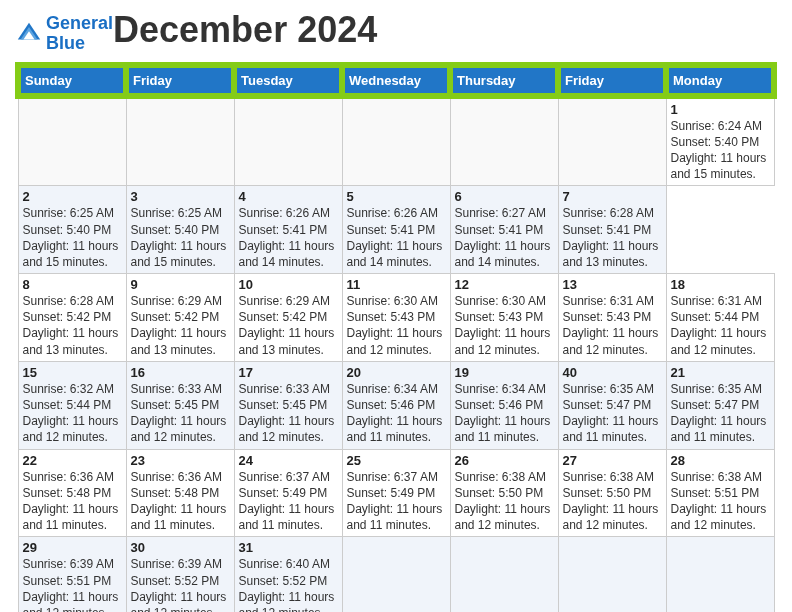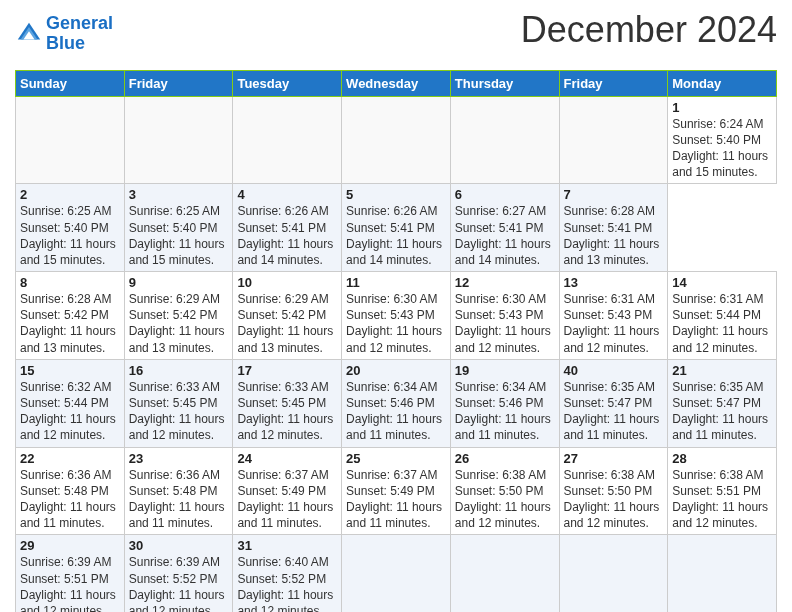--- a/index.html
+++ b/index.html
@@ -10,22 +10,22 @@
       height: 612px;
       overflow: hidden;
     }
     .container {
       width: 792px;
       padding: 10px 15px 5px 15px;
     }
     .header {
       display: flex;
       align-items: flex-start;
-      justify-content: space-between;
-      margin-bottom: 16px;
+      justify-content: flex-start;
+      margin-bottom: 8px;
     }
     .logo {
       display: flex;
       align-items: center;
       margin-top: 4px;
     }
     .logo-text {
       font-size: 18px;
       font-weight: bold;
       color: #333;
@@ -38,42 +38,42 @@
       width: 28px;
       height: 28px;
       margin-right: 3px;
       flex-shrink: 0;
     }
     .title-block {
       text-align: right;
     }
     .month-title {
       font-size: 36px;
-      font-weight: normal;
+      font-weight: bold;
       color: #333;
       line-height: 1.1;
     }
     .subtitle {
       font-size: 14px;
       color: #555;
       margin-top: 2px;
     }
     table {
       width: 100%;
       border-collapse: collapse;
       table-layout: fixed;
     }
     thead th {
       background-color: #2176c7;
       color: #fff;
       font-size: 13px;
       font-weight: bold;
       padding: 5px 4px;
       text-align: left;
-      border: 1px solid #84cc16;
+      border: 6px solid #84cc16;
     }
     tbody td {
       border: 1px solid #ccc;
       vertical-align: top;
       padding: 3px 4px;
       font-size: 9.5px;
       color: #333;
       background: #fff;
       height: 78px;
     }
@@ -242,21 +242,21 @@
       </td>
           <td>
         <span class="day-number">13</span>
         <div class="day-content">
           <span>Sunrise: 6:31 AM</span><br>
           <span>Sunset: 5:43 PM</span><br>
           <span>Daylight: 11 hours and 12 minutes.</span>
         </div>
       </td>
           <td>
-        <span class="day-number">14</span>
+        <span class="day-number">18</span>
         <div class="day-content">
           <span>Sunrise: 6:31 AM</span><br>
           <span>Sunset: 5:44 PM</span><br>
           <span>Daylight: 11 hours and 12 minutes.</span>
         </div>
       </td>
         </tr>
         <tr>
           <td>
         <span class="day-number">15</span>

